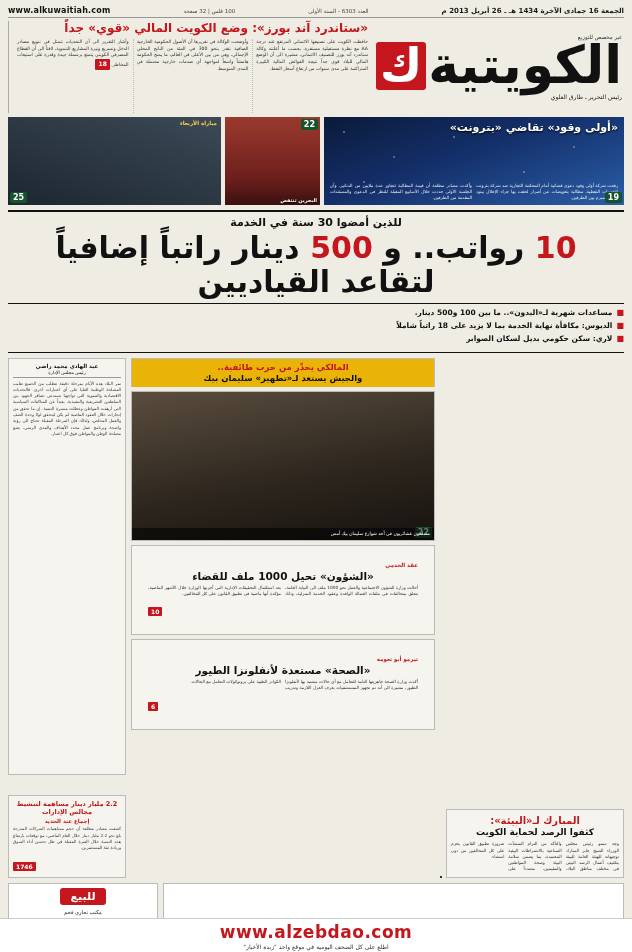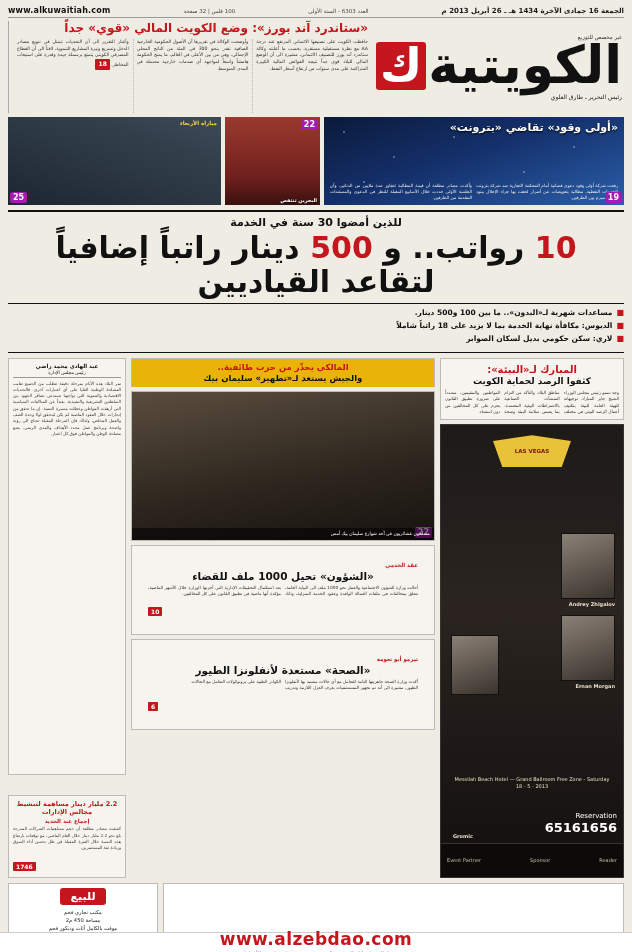--- a/index.html
+++ b/index.html
@@ -139,21 +139,21 @@
   .strip-right .photo {
     position: absolute; inset: 0;
     background: linear-gradient(200deg,#3c4a57 0%, #1c2630 100%);
   }
   .strip-right .tag {
     position: absolute; top: 3px; right: 4px;
     color: #ffd24a; font-size: 5.5px; font-weight: bold; text-align: right;
   }
   .corner-badge {
     position: absolute; font-size: 8px; font-weight: bold; color: #fff;
-    background: #a21caf; padding: 1px 3px; border-radius: 2px;
+    background: #14532d; padding: 1px 3px; border-radius: 2px;
   }
   .cb-br { bottom: 2px; left: 2px; }
   .cb-tr { top: 2px; right: 2px; }
   .cb-bl { bottom: 2px; right: 2px; }
 
   
   .banner {
     border-top: 2px solid #111; border-bottom: 1px solid #111;
     padding: 4px 0 6px 0; margin-bottom: 5px; text-align: center;
   }
@@ -169,21 +169,21 @@
     border-top: 1px solid #111; margin-top: 5px; padding-top: 3px;
     font-size: 7.5px; font-weight: bold; color: #111; line-height: 1.6;
   }
   .bullets div { display: flex; gap: 4px; justify-content: flex-start; align-items: baseline; }
   .bullets .dot { color: #c4161c; font-size: 8px; }
 
   
   .grid {
     display: flex; gap: 5px; height: 520px;
   }
-  .col-r { flex: 0 0 184px; display: flex; flex-direction: column; gap: 4px; }
+  .col-r { flex: 0 0 184px; display: flex; flex-direction: row; gap: 4px; align-items: flex-end; }
   .col-m { flex: 1; display: flex; flex-direction: column; gap: 4px; }
   .col-l { flex: 0 0 118px; display: flex; flex-direction: column; gap: 20px; }
 
   .panel { border: 1px solid #bbb; background: #f6f4ee; padding: 4px; }
   .p-title-red {
     color: #c4161c; font-weight: bold; font-size: 10px;
     text-align: center; line-height: 1.3;
   }
   .p-title-dark {
     color: #111; font-weight: bold; font-size: 9px;
@@ -298,21 +298,21 @@
     display: flex; flex-direction: column; align-items: center; padding: 4px;
   }
   .sale-badge {
     background: #c4161c; color: #fff; font-weight: bold; font-size: 11px;
     padding: 2px 10px; border-radius: 3px; margin-bottom: 3px;
   }
   .sale-lines { font-size: 5.2px; color: #222; text-align: center; line-height: 1.6; }
 
   
   .footer {
-    position: absolute; left: 0; right: 0; bottom: 0; height: 20px;
+    position: absolute; left: 0; right: 0; bottom: 0; height: 34px;
     background: #ffffff; border-top: 1px solid #ccc;
     display: flex; flex-direction: column; align-items: center; justify-content: center;
   }
   .footer .url {
     font-size: 17px; font-weight: bold; color: #c4161c; direction: ltr; letter-spacing: .5px;
   }
   .footer .tagline { font-size: 6px; color: #333; margin-top: 1px; }
 </style>
 </head>
 <body>

